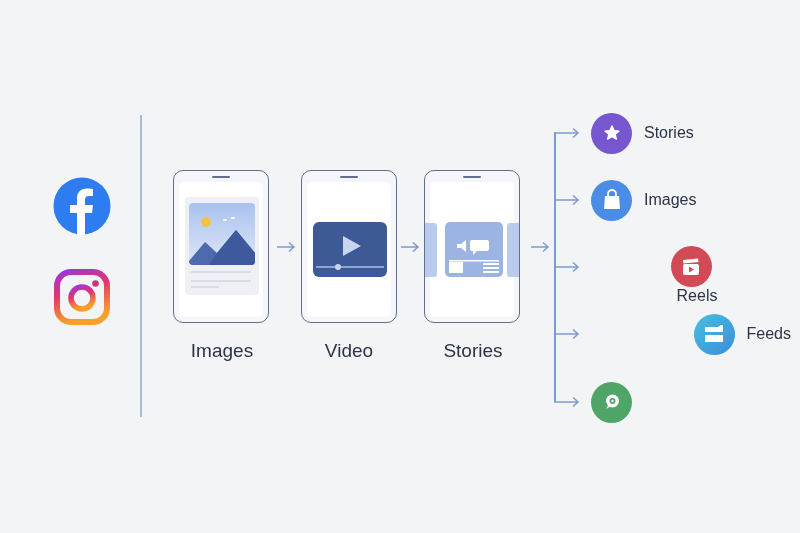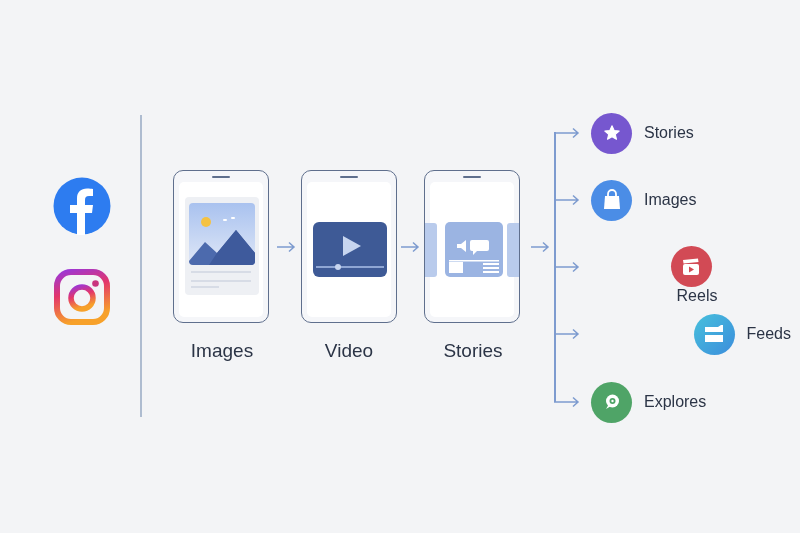--- a/index.html
+++ b/index.html
@@ -175,14 +175,13 @@
 
 <div class="dest" style="top:381px;">
   <div class="circ" style="background:#4fa467;">
     <svg width="20" height="20" viewBox="0 0 20 20">
         <circle cx="10.5" cy="9" r="6.5" fill="#fff"></circle>
         <path d="M4 17 L7 12 L9 14 Z" fill="#fff"></path>
         <circle cx="10.5" cy="9" r="3" fill="#4fa467"></circle>
         <circle cx="10.5" cy="9" r="1.2" fill="#fff"></circle>
       </svg>
   </div>
-  <span class="lbl">Explores</span>
 </div>
 
 </body></html>

